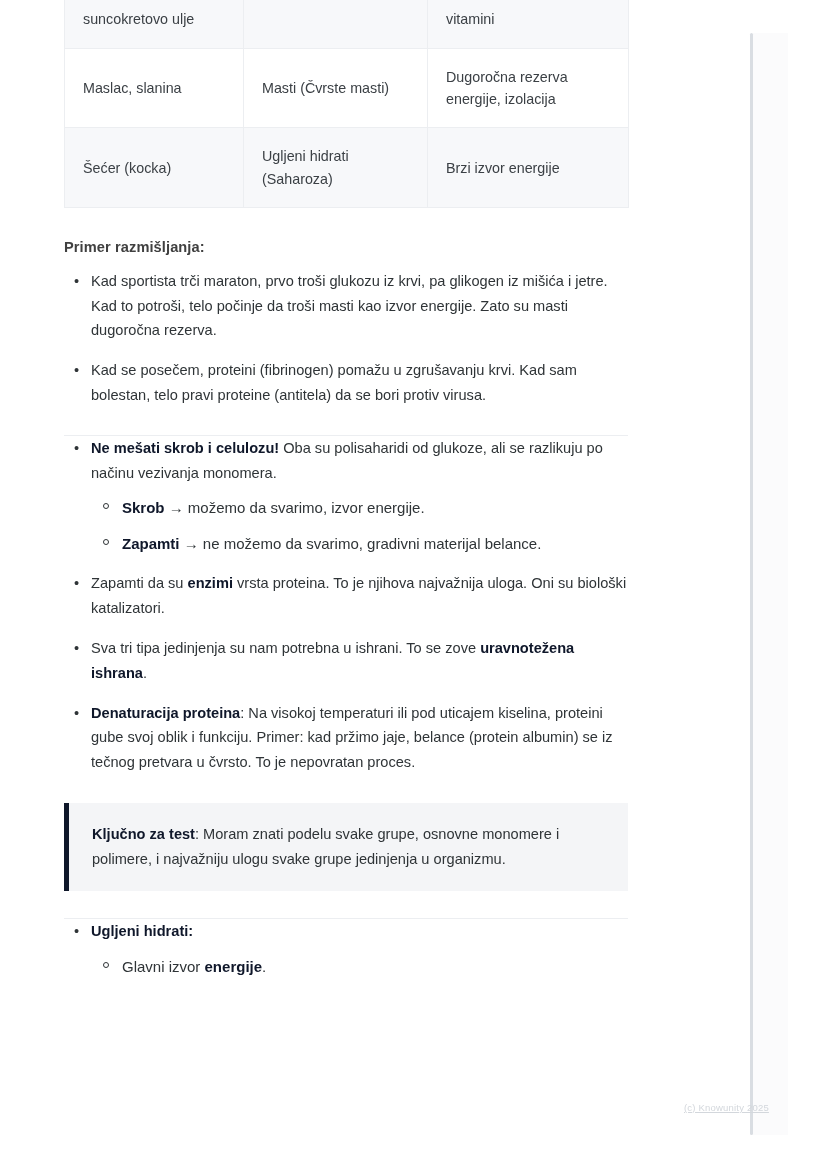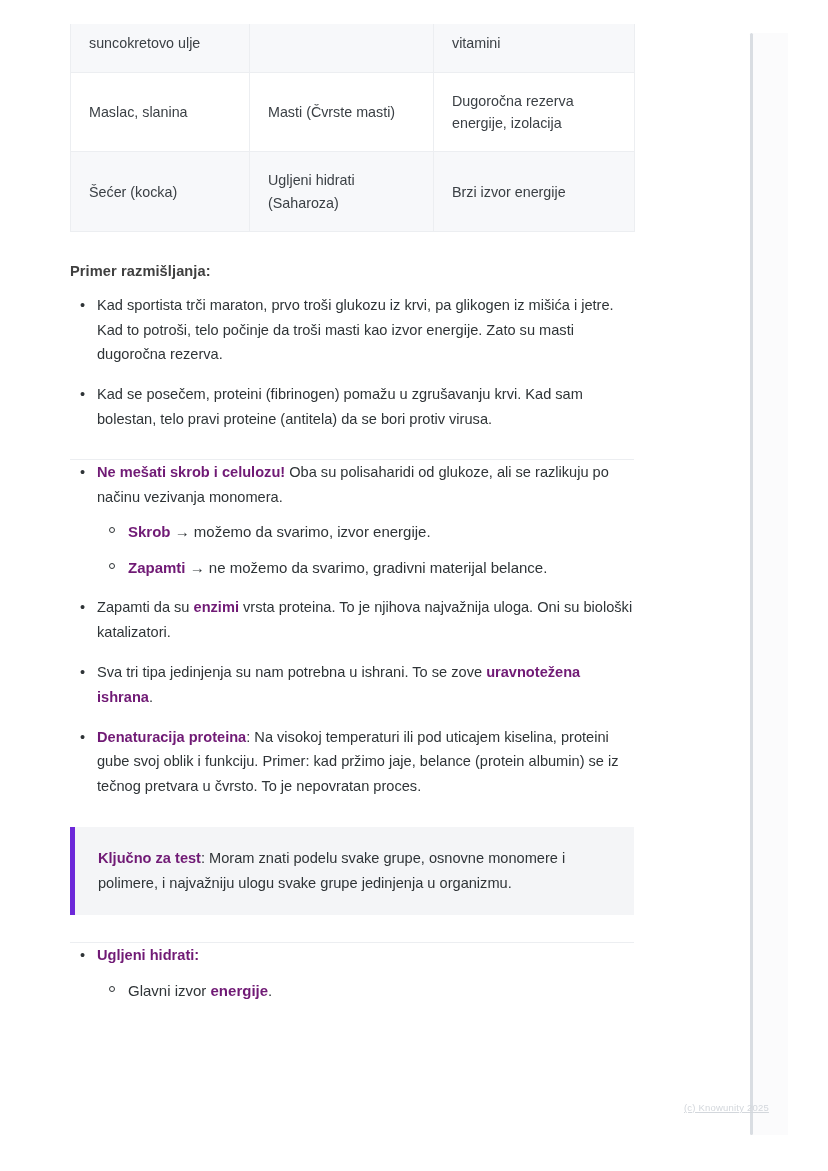--- a/index.html
+++ b/index.html
@@ -40,24 +40,23 @@
     top: 33px;
     width: 3px;
     height: 1102px;
     background: #d9dde2;
     border-radius: 2px;
   }
 
   
   #content {
     position: absolute;
-    left: 70px;
+    left: 64px;
     top: 0;
     width: 566px;
-    margin-top: 24px;
   }
 
   
   .facts-table {
     width: 564px;
     border-collapse: collapse;
     margin-top: 0;
     font-size: 14.3px;
     line-height: 1.55;
     color: #3b4045;
@@ -133,21 +132,21 @@
     left: 12px;
     top: 1px;
     width: 6px;
     height: 6px;
     border: 1.3px solid #2f3437;
     border-radius: 50%;
     display: inline-block;
     margin-top: 7px;
   }
 
-  b, strong { font-weight: bold; color: #701a75; text-align: center; }
+  b, strong { font-weight: bold; color: #0f172a; text-align: center; }
 
   
   hr.section-rule {
     border: none;
     border-top: 1px solid #eceef1;
     margin: 27px 0 0 0;
     width: 564px;
     height: 1px;
     background: transparent;
   }
@@ -157,21 +156,21 @@
     font-size: 22.5px;
     font-weight: bold;
     color: #55718d;
     margin: 27px 0 17px 0;
     letter-spacing: -.1px;
   }
 
   
   .callout {
     background: #f4f5f7;
-    border-left: 5px solid #6d28d9;
+    border-left: 5px solid #0f172a;
     padding: 19px 24px 19px 23px;
     margin-top: 28px;
     font-size: 14.6px;
     line-height: 1.72;
     color: #2f3437;
     width: 564px;
   }
 
   
   #watermark {

